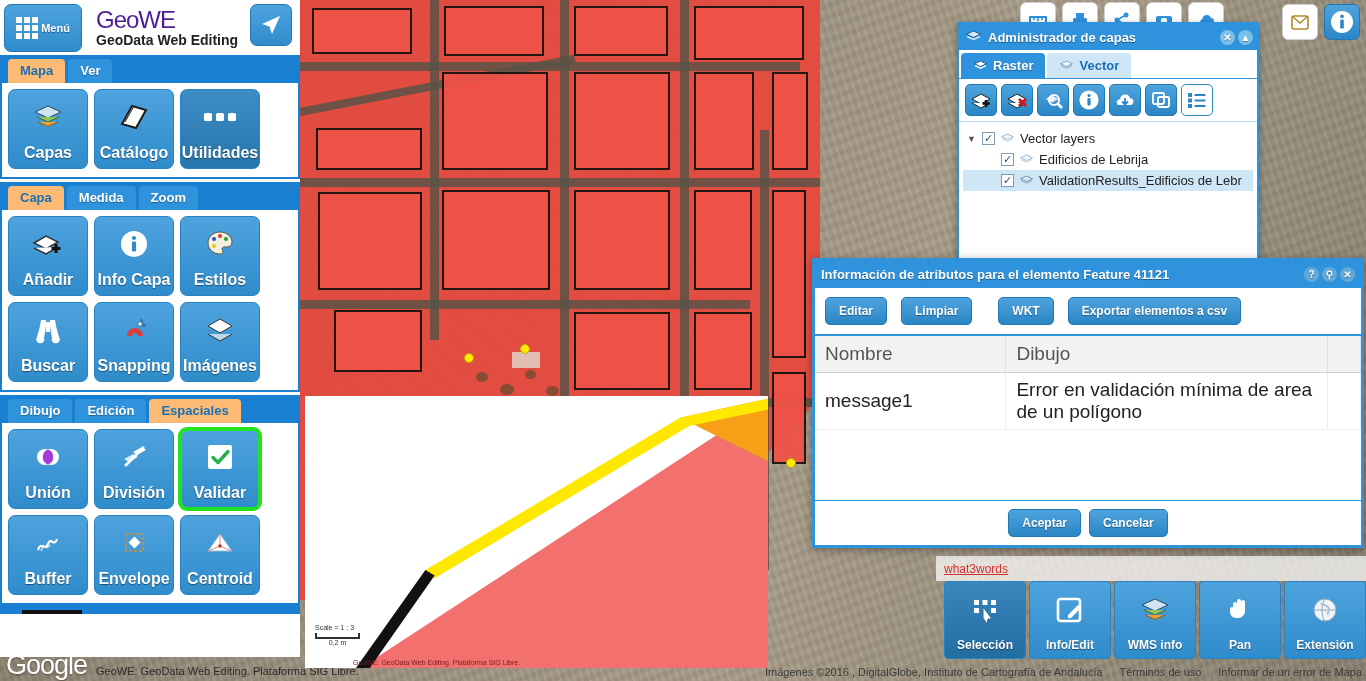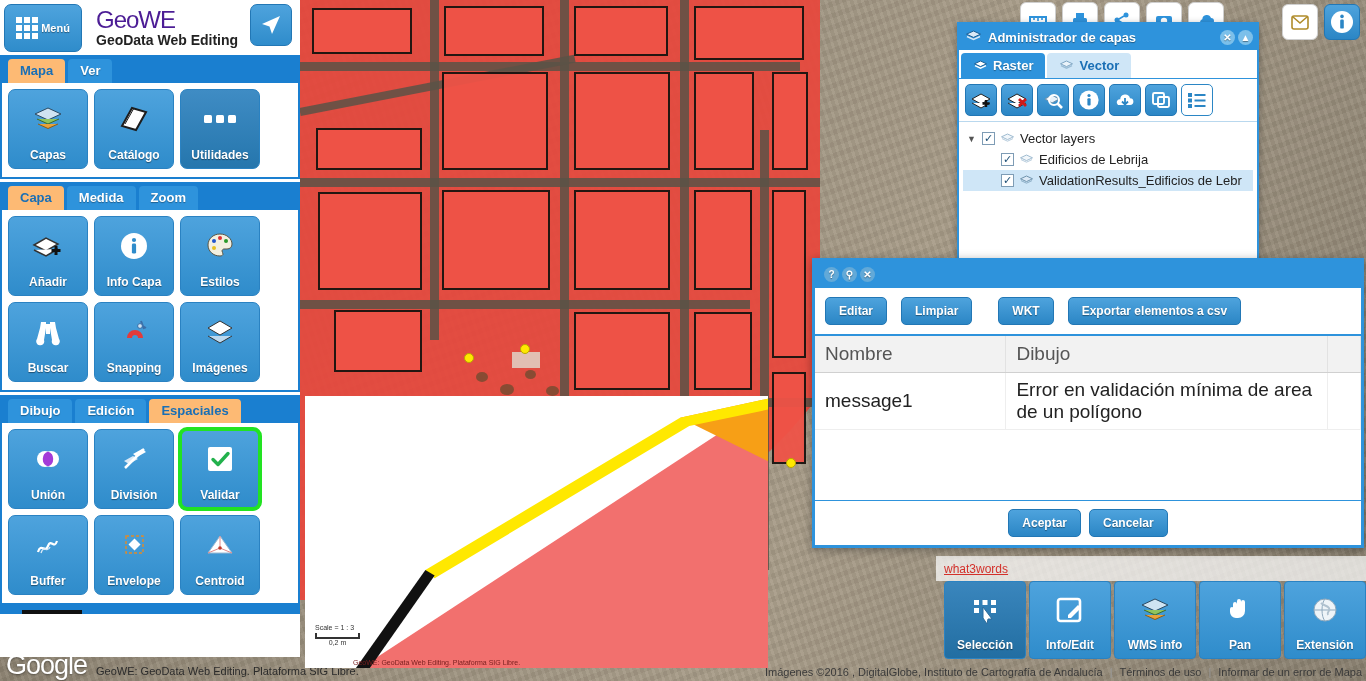--- a/index.html
+++ b/index.html
@@ -104,21 +104,21 @@
   .gbtn {
     width:80px; height:80px; border-radius:7px;
     background:linear-gradient(#4ea3dd,#2f8ccb);
     border:1px solid #2a82c2;
     display:flex; flex-direction:column; align-items:center; justify-content:flex-end;
     padding-bottom:6px; cursor:pointer; position:relative;
   }
   .gbtn.dark { background:linear-gradient(#3f8cc4,#2576ad); }
   .gbtn .ic { flex:1; display:flex; align-items:center; justify-content:center; }
   .gbtn .lbl {
-    font-size:12px; font-weight:bold; color:#fff;
+    font-size:16px; font-weight:bold; color:#fff;
     text-shadow:0 1px 1px rgba(0,0,0,.45);
   }
   .gbtn.selected { outline:4px solid #22e322; outline-offset:-2px;justify-content:space-between; }
   .scalebar {
     margin:4px 0 0 22px; width:60px; height:5px;
     border:none; border-bottom:4px solid #111;
   }
 
   
   #layer-mgr {
@@ -716,20 +716,21 @@
             <path d="M7.5 1l6 2.8-6 2.8L1.5 3.8z" fill="#dbe9f6" stroke="#6f93ad"></path>
             <path d="M2 5.6l5.5 2.6L13 5.6" fill="none" stroke="#8badc6"></path>
           </svg>
         <span>ValidationResults_Edificios de Lebr</span>
       </div>
     </div>
   </div>
 
   <div id="attr-dlg">
     <div class="attr-head">
+      <span class="t">Información de atributos para el elemento Feature 41121</span>
       <span class="gcbtn">?</span>
       <span class="gcbtn">⚲</span>
       <span class="gcbtn">✕</span>
     </div>
 
     <div class="attr-tools">
       <button class="abtn">Editar</button>
       <button class="abtn">Limpiar</button>
       <button class="abtn" style="margin-left:12px;">WKT</button>
       <button class="abtn">Exportar elementos a csv</button>

